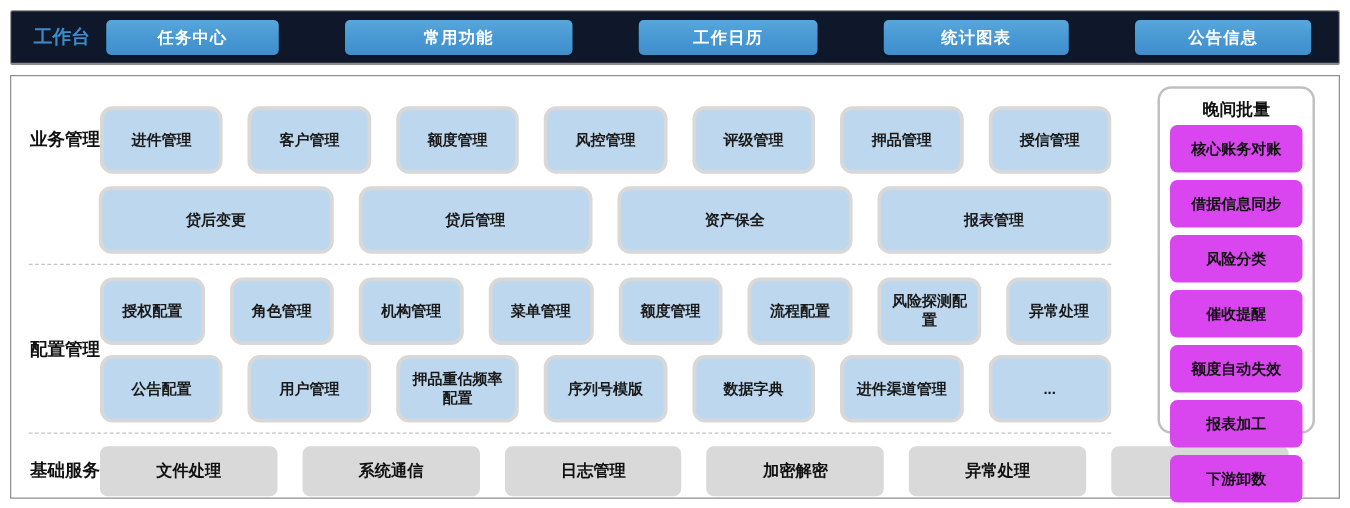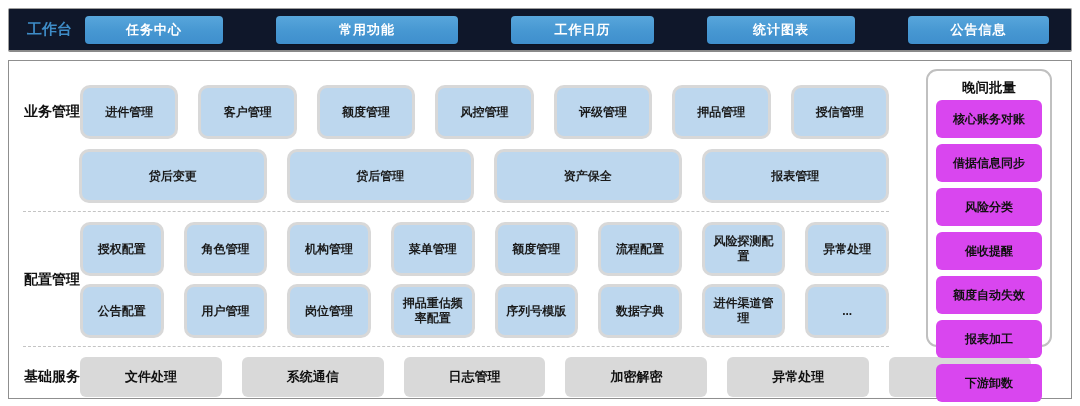--- a/index.html
+++ b/index.html
@@ -120,21 +120,20 @@
               <div class="blue-box">菜单管理</div>
               <div class="blue-box">额度管理</div>
               <div class="blue-box">流程配置</div>
               <div class="blue-box">风险探测配置</div>
               <div class="blue-box">异常处理</div>
             </div>
           <div class="gap8"></div>
           <div class="boxes narrow-right">
               <div class="blue-box">公告配置</div>
               <div class="blue-box">用户管理</div>
-              <div class="blue-box">岗位管理</div>
               <div class="blue-box">押品重估频率配置</div>
               <div class="blue-box">序列号模版</div>
               <div class="blue-box">数据字典</div>
               <div class="blue-box">进件渠道管理</div>
               <div class="blue-box">...</div>
             </div>
         </div>
       </div>
 
       <div class="gap8"></div>

